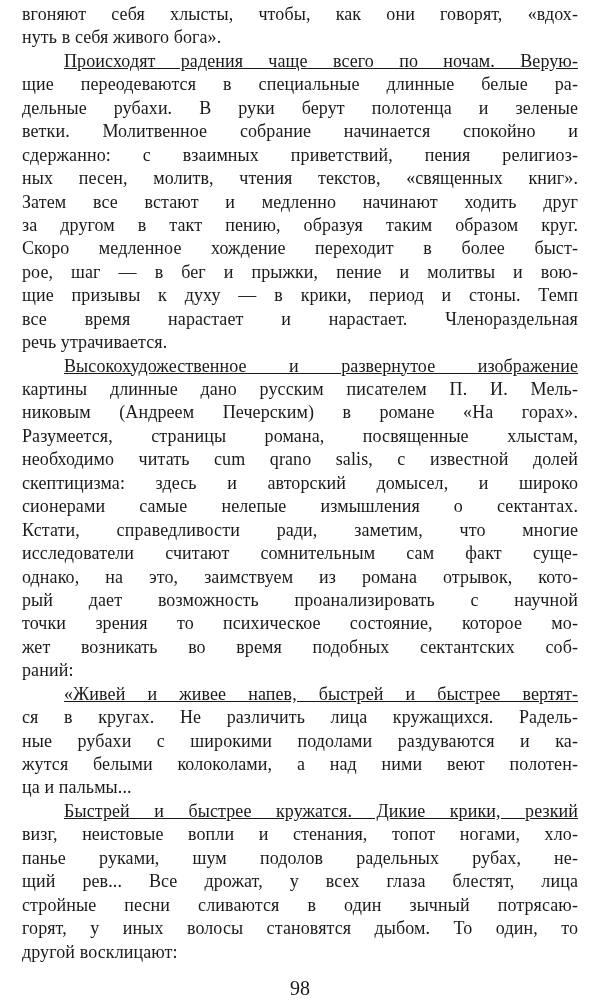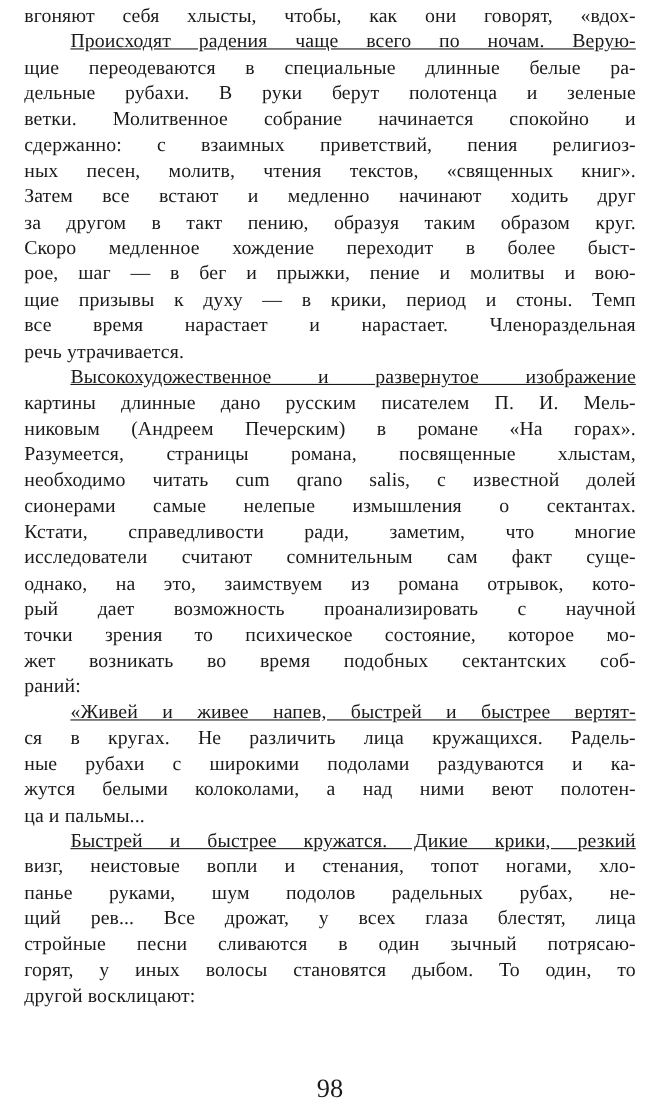--- a/index.html
+++ b/index.html
@@ -15,46 +15,48 @@
     text-align: justify;
     text-align-last: justify;
     letter-spacing: 0.1px;
   }
   .line.last { text-align-last: left; }
   .line.indent { padding-left: 42px; text-decoration: underline; }
   .page-number {
     position: absolute; left: 0; width: 600px; top: 977px;
     text-align: center;
     font-family: "Liberation Serif", serif;
-    font-size: 24px; color: #1a1a1a;
+    font-size: 20px; color: #1a1a1a;
   }
 </style>
 </head>
 <body>
 
 <div class="page" id="page-body">
     <div class="line">вгоняют себя хлысты, чтобы, как они говорят, «вдох-</div>
+    <div class="line last">нуть в себя живого бога».</div>
     <div class="line indent">Происходят радения чаще всего по ночам. Верую-</div>
     <div class="line">щие переодеваются в специальные длинные белые ра-</div>
     <div class="line">дельные рубахи. В руки берут полотенца и зеленые</div>
     <div class="line">ветки. Молитвенное собрание начинается спокойно и</div>
     <div class="line">сдержанно: с взаимных приветствий, пения религиоз-</div>
     <div class="line">ных песен, молитв, чтения текстов, «священных книг».</div>
     <div class="line">Затем все встают и медленно начинают ходить друг</div>
     <div class="line">за другом в такт пению, образуя таким образом круг.</div>
     <div class="line">Скоро медленное хождение переходит в более быст-</div>
     <div class="line">рое, шаг — в бег и прыжки, пение и молитвы и вою-</div>
     <div class="line">щие призывы к духу — в крики, период и стоны. Темп</div>
     <div class="line">все время нарастает и нарастает. Членораздельная</div>
     <div class="line last">речь утрачивается.</div>
     <div class="line indent">Высокохудожественное и развернутое изображение</div>
     <div class="line">картины длинные дано русским писателем П. И. Мель-</div>
     <div class="line">никовым (Андреем Печерским) в романе «На горах».</div>
     <div class="line">Разумеется, страницы романа, посвященные хлыстам,</div>
     <div class="line">необходимо читать cum qrano salis, с известной долей</div>
+    <div class="line">скептицизма: здесь и авторский домысел, и широко</div>
     <div class="line">сионерами самые нелепые измышления о сектантах.</div>
     <div class="line">Кстати, справедливости ради, заметим, что многие</div>
     <div class="line">исследователи считают сомнительным сам факт суще-</div>
     <div class="line">однако, на это, заимствуем из романа отрывок, кото-</div>
     <div class="line">рый дает возможность проанализировать с научной</div>
     <div class="line">точки зрения то психическое состояние, которое мо-</div>
     <div class="line">жет возникать во время подобных сектантских соб-</div>
     <div class="line last">раний:</div>
     <div class="line indent">«Живей и живее напев, быстрей и быстрее вертят-</div>
     <div class="line">ся в кругах. Не различить лица кружащихся. Радель-</div>

